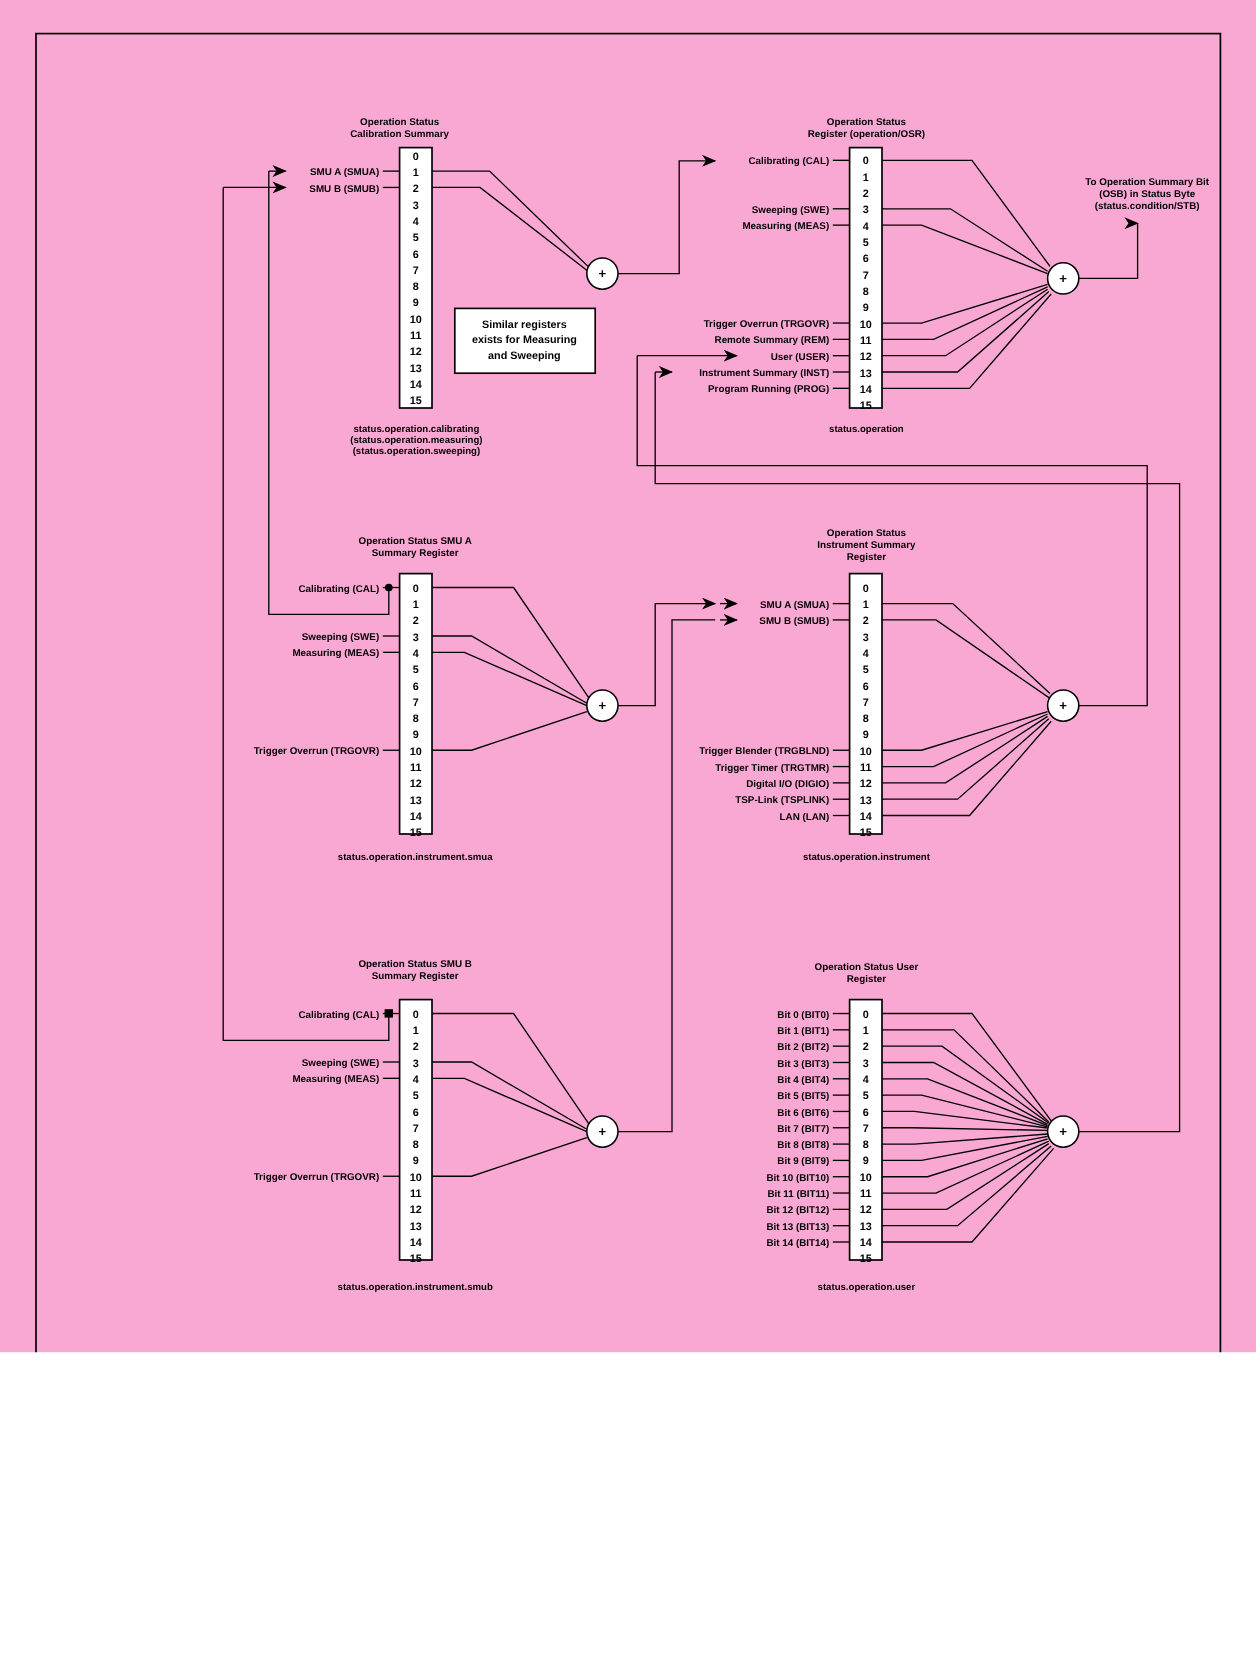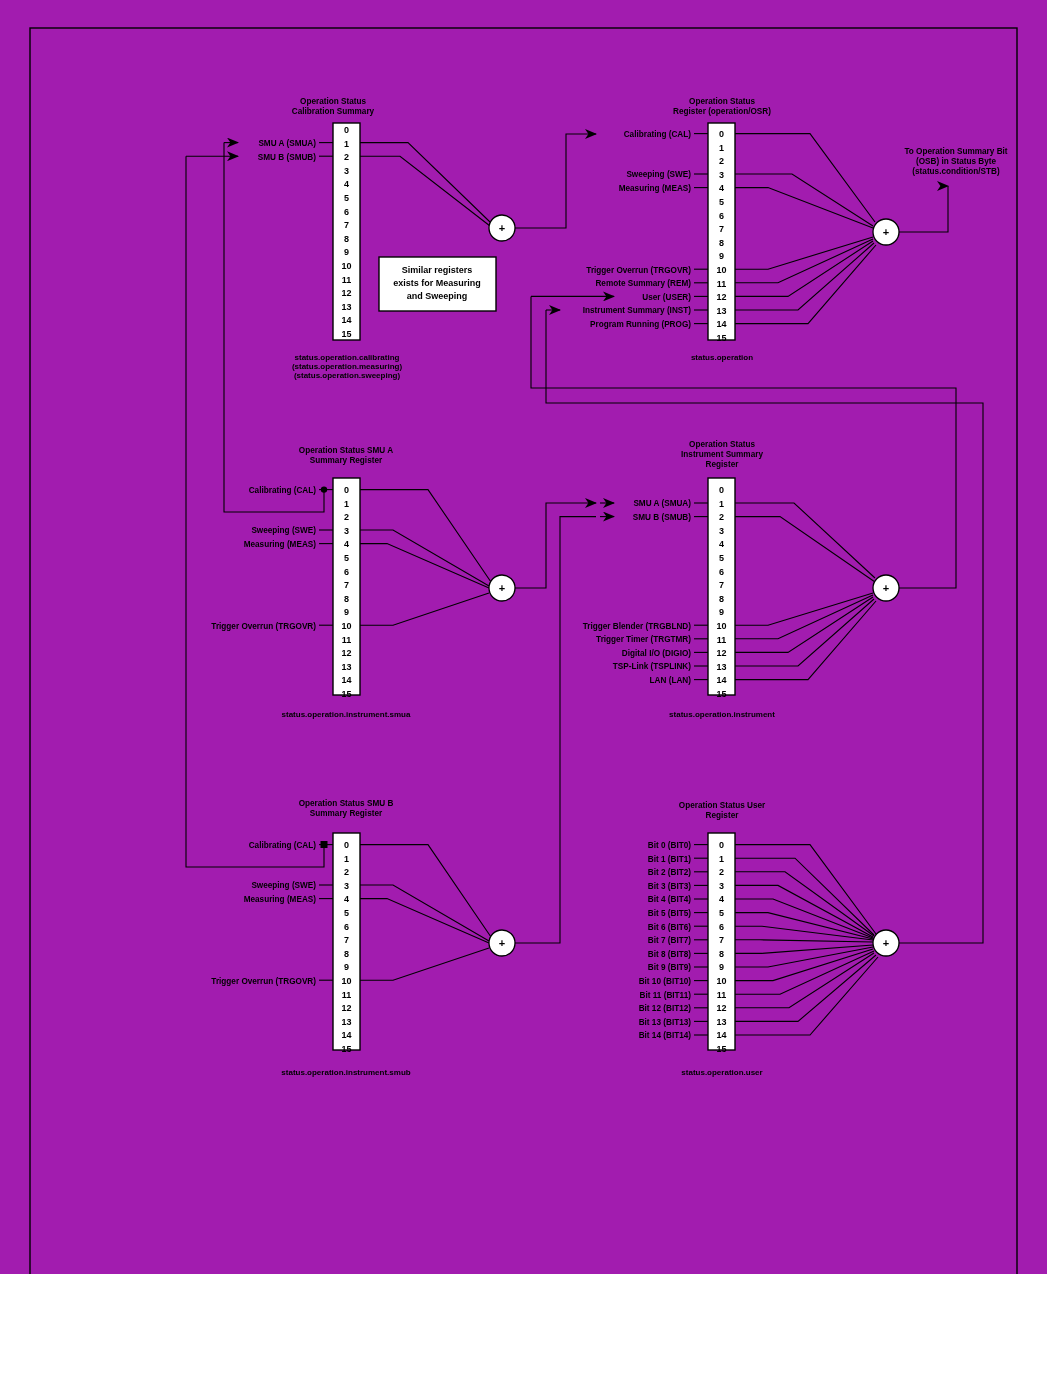--- a/index.html
+++ b/index.html
@@ -1,17 +1,17 @@
 <!DOCTYPE html>
 <html><head>
 <meta charset="utf-8">
 <style>
   html,body{margin:0;padding:0;background:#ffffff;}
   body{font-family:"Liberation Sans", sans-serif;}
-  #page{position:relative;width:1047px;height:1274px;background:#a21caf;overflow:hidden;}
+  #page{position:relative;width:1047px;height:1127px;background:#f9a8d4;overflow:hidden;}
   #diagram{position:absolute;left:0;top:0;width:1047px;height:1399px;}
   .ttl{font-size:8.2px;font-weight:bold;fill:#000;text-anchor:middle;}
   .lbl{font-size:8.2px;font-weight:bold;fill:#000;text-anchor:end;}
   .bitnum{font-size:9px;font-weight:bold;fill:#000;text-anchor:middle;}
   .path{font-size:8px;font-weight:bold;fill:#000;text-anchor:middle;}
   .note{font-size:9px;font-weight:bold;fill:#000;text-anchor:middle;}
   .annot{font-size:8.2px;font-weight:bold;fill:#000;text-anchor:middle;}
   .plus{font-size:11px;font-weight:bold;fill:#000;text-anchor:middle;}
   line,path,rect,circle,polygon{shape-rendering:geometricPrecision;}
   .wire{stroke:#000;stroke-width:1.1;fill:none;}

